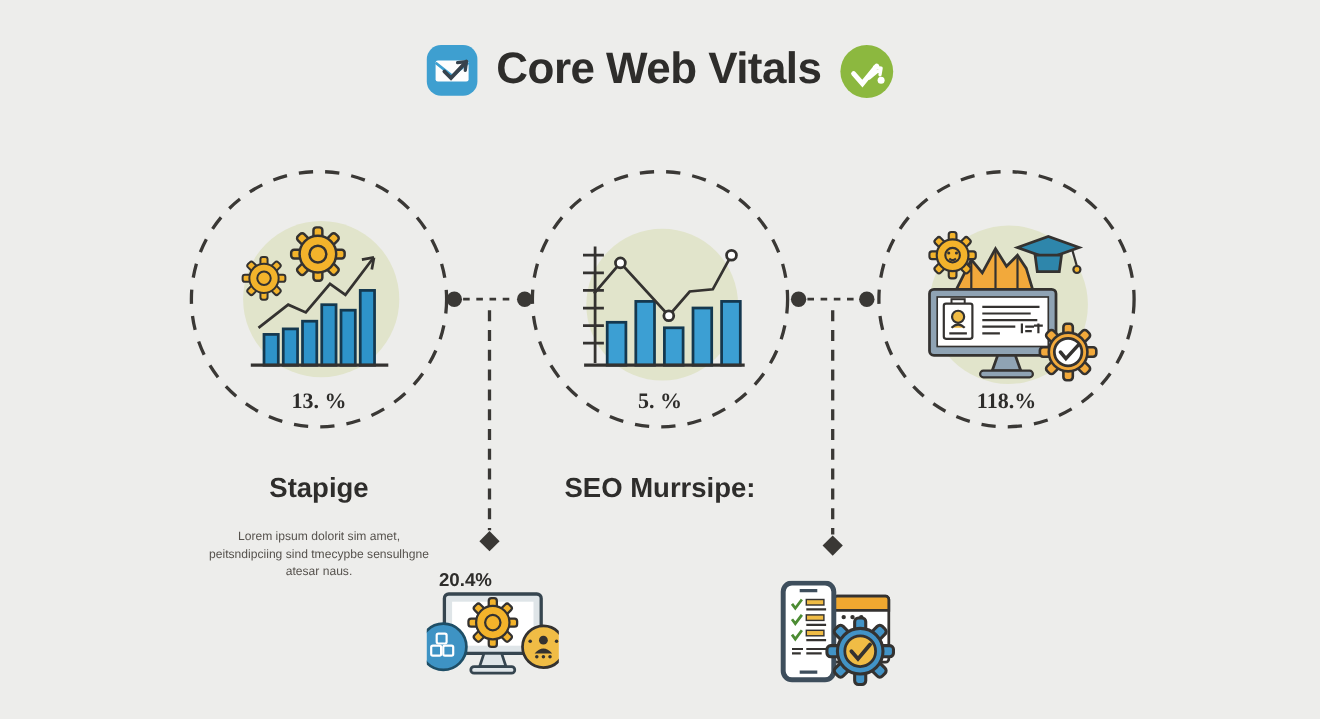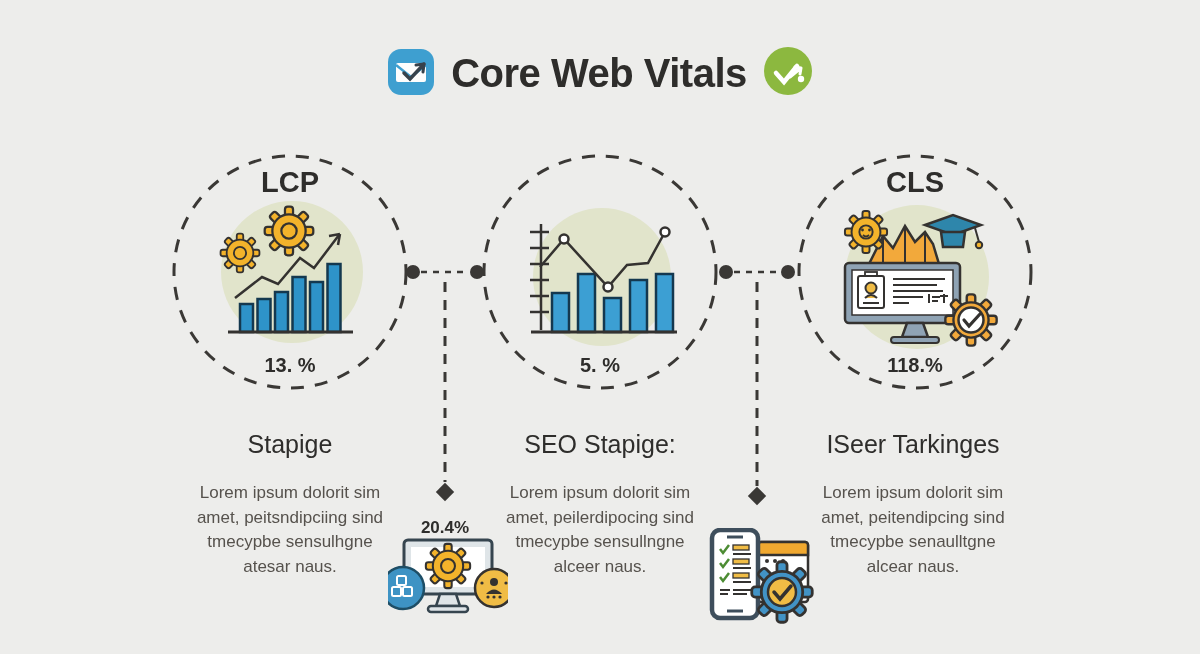--- a/index.html
+++ b/index.html
@@ -1,41 +1,41 @@
 <!DOCTYPE html>
 <html><head>
 <meta charset="utf-8">
 <style>
   * { margin:0; padding:0; box-sizing:border-box; }
   html,body { width:1200px; height:654px; }
   body { font-family:"Liberation Sans", sans-serif; background:#EDEDEB; overflow:hidden; }
   .canvas { position:relative; width:1200px; height:654px; background:#EDEDEB; }
 
   .header { position:absolute; top:40px; left:0; right:0; height:56px;
-            display:flex; align-items:flex-end; justify-content:center; gap:16px; }
+            display:flex; align-items:flex-start; justify-content:center; gap:16px; }
   .page-title { font-size:40px; font-weight:800; color:#2E2D2B; letter-spacing:-0.5px; }
 
   .metric-circle { position:absolute; width:240px; height:240px; top:152px; }
   .metric-circle.c1 { left:170px; } .metric-circle.c2 { left:480px; } .metric-circle.c3 { left:795px; }
   .ring { position:absolute; inset:0; }
   .metric-label { position:absolute; top:14px; left:0; width:100%; text-align:center;
                   font-size:29px; font-weight:800; color:#2E2D2B; }
   .metric-illus { position:absolute; }
   .metric-value { position:absolute; top:202px; left:0; width:100%; text-align:center;
-                  font-size:20px; font-weight:800; color:#2E2D2B; }
+                  font-size:20px; font-weight:800; color:#2E2D2B;font-family:Liberation Serif, serif; }
 
   .connector { position:absolute; top:258px; width:90px; height:250px; }
   .connector.k1 { left:400px; } .connector.k2 { left:712px; }
-  .connector-value { position:absolute; left:399px; top:518px; width:92px; text-align:center;
+  .connector-value { position:absolute; left:399px; top:518px; width:92px; 
                      font-size:17px; font-weight:800; color:#2E2D2B; }
 
   .section { position:absolute; top:430px; width:230px; text-align:center; }
   .section.s1 { left:175px; } .section.s2 { left:485px; } .section.s3 { left:798px; }
-  .section-heading { font-size:25px; font-weight:400; color:#2E2D2B; margin-bottom:22px; }
-  .section-body { font-size:17px; line-height:1.45; color:#56524D; width:214px; margin:0 auto; }
+  .section-heading { font-size:25px; font-weight:700; color:#2E2D2B; margin-bottom:22px; }
+  .section-body { font-size:11px; line-height:1.45; color:#56524D; width:214px; margin:0 auto; }
 
   .illus-desktop { position:absolute; left:388px; top:536px; }
   .illus-phone   { position:absolute; left:706px; top:528px; }
 </style>
 </head>
 <body>
 
 <svg width="0" height="0" style="position:absolute" aria-hidden="true">
   <defs>
     <g id="gear">
@@ -71,21 +71,20 @@
       <path d="M13,27 l8,9 L34,20" stroke="#FFFFFF" stroke-width="4.5" fill="none" stroke-linecap="round"></path>
       <path d="M27,31 L38,22 M38,22 l-6,-1 M38,22 l-1,6" stroke="#FFFFFF" stroke-width="3" fill="none" stroke-linecap="round"></path>
       <circle cx="38" cy="33" r="3.2" fill="#FFFFFF"></circle>
     </svg>
   </div>
 
   <div class="metric-circle c1">
     <svg class="ring" width="240" height="240" viewBox="0 0 240 240">
       <circle cx="120" cy="120" r="116" fill="none" stroke="#3A3835" stroke-width="3" stroke-dasharray="13 11"></circle>
     </svg>
-    <div class="metric-label">LCP</div>
     <svg class="metric-illus" style="left:35px; top:46px;" width="170" height="150" viewBox="0 0 170 150">
       <circle cx="87" cy="74" r="71" fill="#E1E4CB"></circle>
       <use href="#gear" transform="translate(84,33) scale(0.9)" style="color:#F3B32B"></use>
       <use href="#gear" transform="translate(35,55) scale(0.72)" style="color:#F3B32B"></use>
       <g fill="#2E93C9" stroke="#14384F" stroke-width="2.5">
         <rect x="35" y="106" width="13" height="28"></rect>
         <rect x="52.5" y="101" width="13" height="33"></rect>
         <rect x="70" y="94" width="13" height="40"></rect>
         <rect x="87.5" y="79" width="13" height="55"></rect>
         <rect x="105" y="84" width="13" height="50"></rect>
@@ -128,21 +127,20 @@
         <circle cx="150" cy="34" r="4.5"></circle>
       </g>
     </svg>
     <div class="metric-value">5. %</div>
   </div>
 
   <div class="metric-circle c3">
     <svg class="ring" width="240" height="240" viewBox="0 0 240 240">
       <circle cx="120" cy="120" r="116" fill="none" stroke="#3A3835" stroke-width="3" stroke-dasharray="13 11"></circle>
     </svg>
-    <div class="metric-label">CLS</div>
     <svg class="metric-illus" style="left:30px; top:40px;" width="180" height="160" viewBox="0 0 180 160">
       <circle cx="92" cy="85" r="72" fill="#E1E4CB"></circle>
 
       <path d="M44,72 L58,44 L68,56 L80,34 L90,50 L100,40 L108,52 L114,72 Z" fill="#F2A93B" stroke="#343230" stroke-width="2.5"></path>
       <path d="M58,46 V72 M80,36 V72 M100,42 V72" stroke="#343230" stroke-width="2" fill="none"></path>
 
       <polygon points="100,33 128,23 156,33 128,43" fill="#2E86AB" stroke="#343230" stroke-width="2.5"></polygon>
       <path d="M116,40 L140,40 L138,55 L118,55 Z" fill="#2E86AB" stroke="#343230" stroke-width="2.5"></path>
       <path d="M150,36 L154,50" stroke="#343230" stroke-width="2"></path>
       <circle cx="154" cy="53" r="3.2" fill="#F3B32B" stroke="#343230" stroke-width="2"></circle>
@@ -195,28 +193,23 @@
     <line x1="45" y1="24" x2="45" y2="228" stroke="#3A3835" stroke-width="3" stroke-dasharray="10 8"></line>
     <rect x="-6.5" y="-6.5" width="13" height="13" fill="#3A3835" transform="translate(45,238) rotate(45)"></rect>
   </svg>
 
   <div class="section s1">
     <div class="section-heading">Stapige</div>
     <div class="section-body">Lorem ipsum dolorit sim amet, peitsndipciing sind tmecypbe sensulhgne atesar naus.</div>
   </div>
 
   <div class="section s2">
-    <div class="section-heading">SEO Stapige:</div>
-    <div class="section-body">Lorem ipsum dolorit sim amet, peilerdipocing sind tmecypbe sensullngne alceer naus.</div>
-  </div>
-
-  <div class="section s3">
-    <div class="section-heading">ISeer Tarkinges</div>
-    <div class="section-body">Lorem ipsum dolorit sim amet, peitendipcing sind tmecypbe senaulltgne alcear naus.</div>
-  </div>
+    <div class="section-heading">SEO Murrsipe:</div>
+  </div>
+
 
   <svg class="illus-desktop" width="120" height="84" viewBox="0 0 120 84">
     <rect x="16" y="4" width="88" height="54" rx="4" fill="#DFE5E8" stroke="#36454F" stroke-width="3"></rect>
     <rect x="23" y="11" width="74" height="40" fill="#FFFFFF"></rect>
     <use href="#gear" transform="translate(60,30) scale(0.82)" style="color:#F3B32B"></use>
     <path d="M52,58 L68,58 L72,70 L48,70 Z" fill="#DFE5E8" stroke="#36454F" stroke-width="2.5"></path>
     <rect x="40" y="70" width="40" height="6" rx="3" fill="#DFE5E8" stroke="#36454F" stroke-width="2.5"></rect>
     <circle cx="15" cy="52" r="21" fill="#3E93C4" stroke="#1E4E66" stroke-width="2.5"></circle>
     <g fill="none" stroke="#FFFFFF" stroke-width="2">
       <rect x="9" y="40" width="9" height="9" rx="1.5"></rect>

